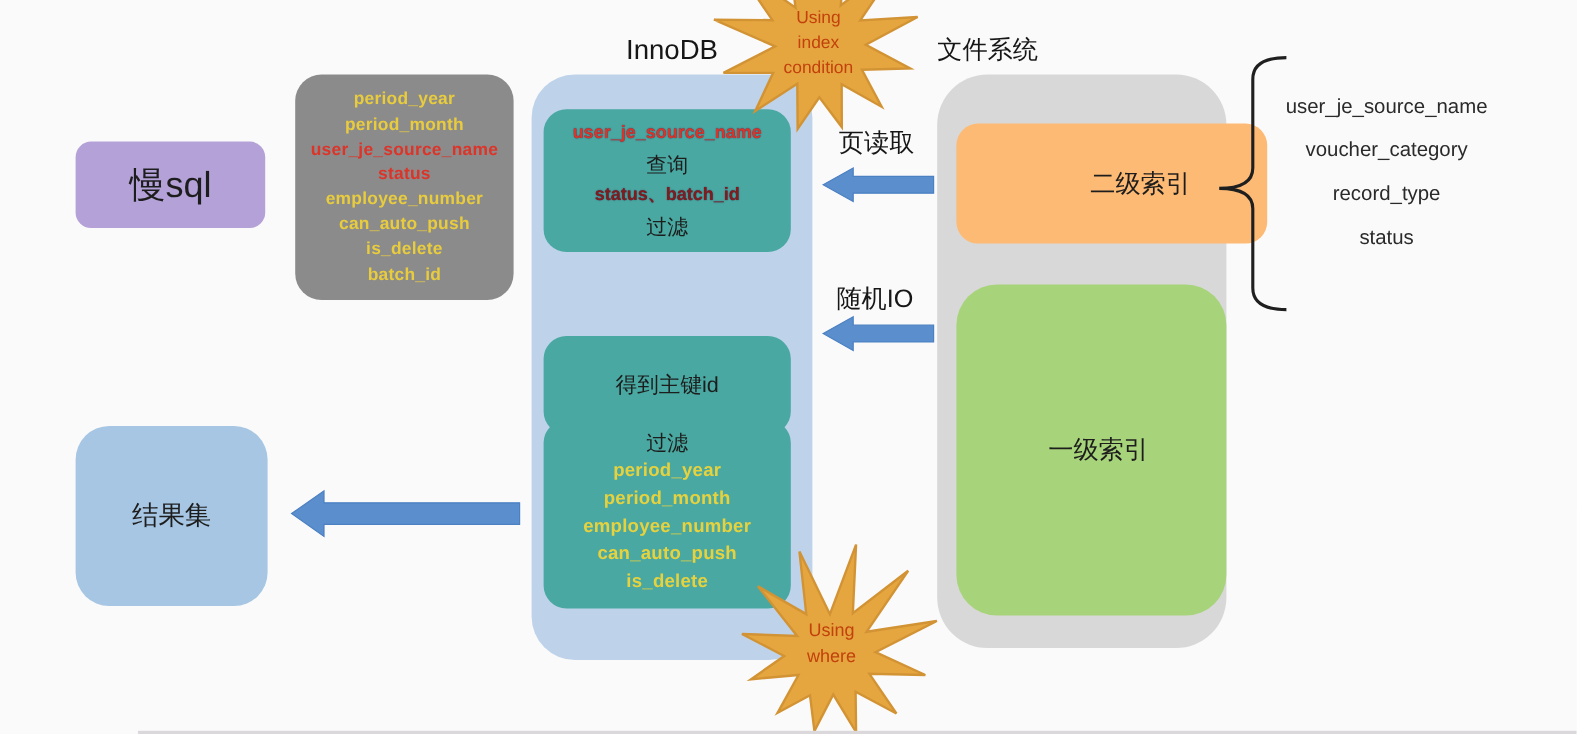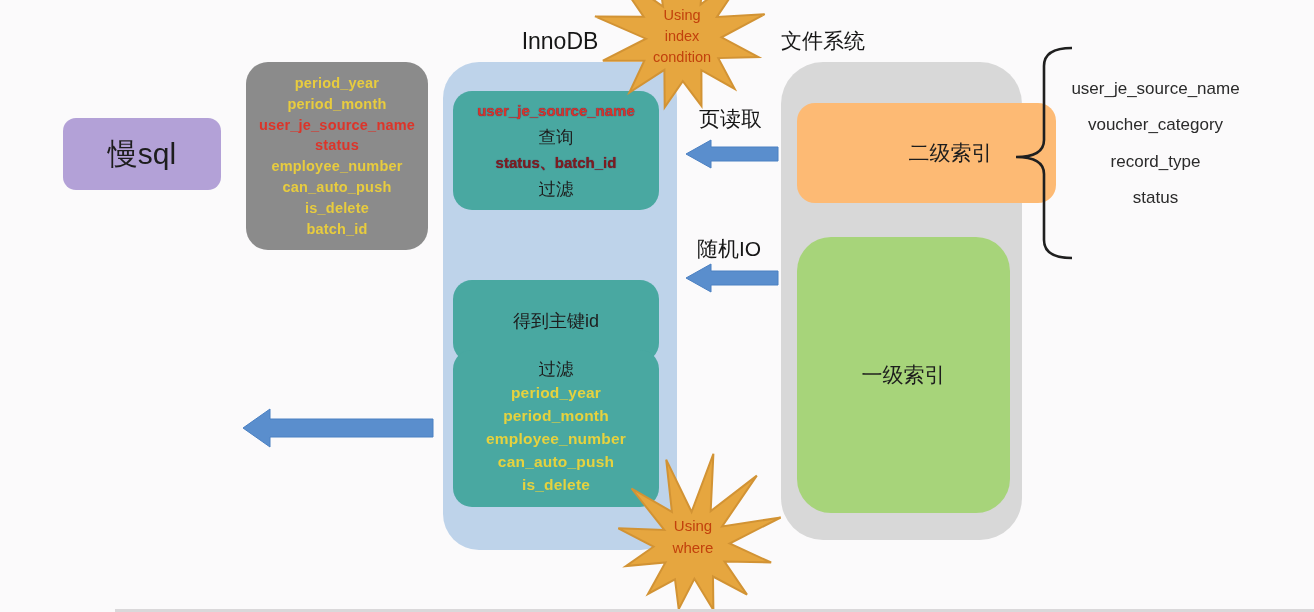--- a/index.html
+++ b/index.html
@@ -74,21 +74,21 @@
   .fs-container{
     position:absolute;left:781px;top:62px;width:241px;height:478px;
     background:#d8d8d8;border-radius:42px;
   }
   .secondary-index{
     left:797px;top:103px;width:211px;height:100px;
     background:#fdba74;border-radius:18px;font-size:21px;padding-left:48px;
   }
   .primary-index{
     left:797px;top:237px;width:213px;height:276px;
-    background:#a7d47a;border-radius:34px;font-size:21px;
+    background:#a7d47a;border-radius:34px;font-size:21px;padding-left:12px;
   }
   
   .index-columns{
     position:absolute;left:1048px;top:71px;width:215px;
     text-align:center;
   }
   .index-columns .line{font-size:17px;line-height:36.4px;color:#2a2a2a;}
   
   .arrow-label{
     position:absolute;font-size:21px;color:#161616;
@@ -112,20 +112,23 @@
   .star-label-bottom{left:623px;top:515px;width:140px;}
   .star-label-bottom .line{font-size:15px;line-height:22px;}
 </style>
 </head>
 <body>
 
 <div id="canvas">
 
   <div class="rbox slow-sql">
     <span>慢sql</span>
+  </div>
+  <div class="rbox result-set">
+    <span>结果集</span>
   </div>
 
   <div class="fields-box">
       <div class="line" style="color: rgb(232, 204, 62);">period_year</div>
       <div class="line" style="color: rgb(232, 204, 62);">period_month</div>
       <div class="line" style="color: rgb(221, 52, 41);">user_je_source_name</div>
       <div class="line" style="color: rgb(221, 52, 41);">status</div>
       <div class="line" style="color: rgb(232, 204, 62);">employee_number</div>
       <div class="line" style="color: rgb(232, 204, 62);">can_auto_push</div>
       <div class="line" style="color: rgb(232, 204, 62);">is_delete</div>

